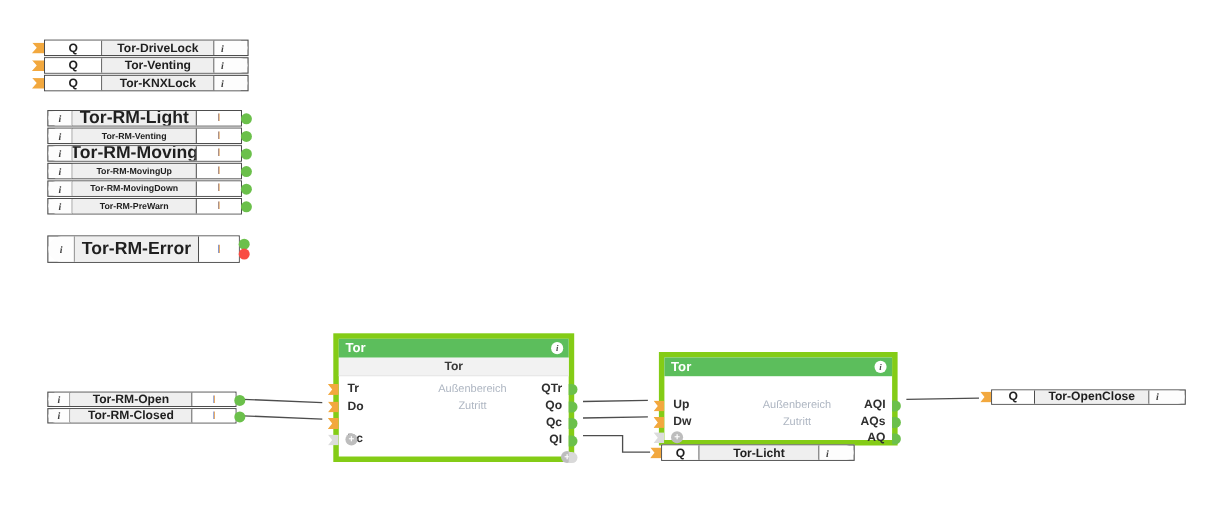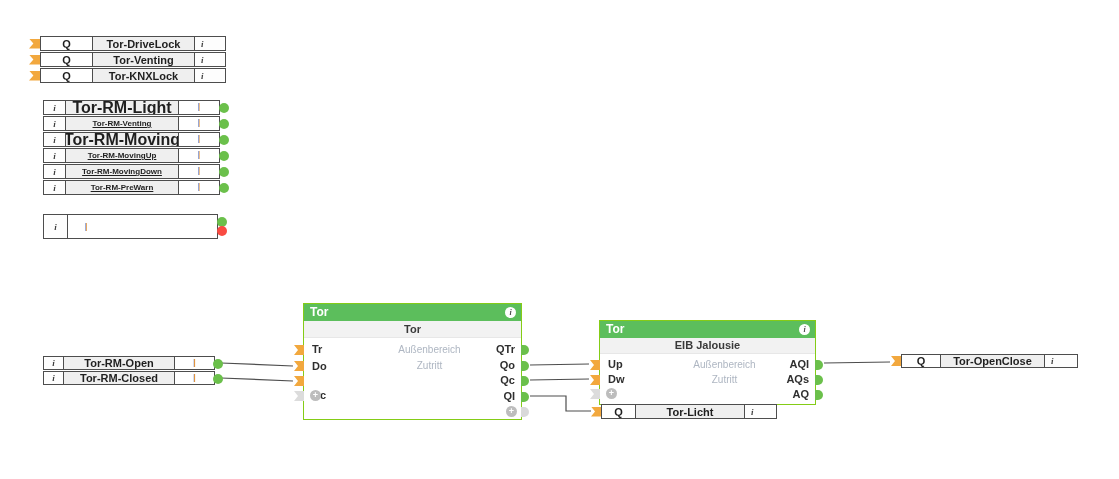--- a/index.html
+++ b/index.html
@@ -18,25 +18,25 @@
   .ii{font-size:9px;font-weight:700;font-style:italic;color:#3c3c3c;font-family:"Liberation Serif",serif;}
   .flag{width:11px;height:10px;background:#f2a83e;flex:0 0 auto;
         clip-path:polygon(0 0,100% 0,100% 100%,0 100%,40% 50%);}
   .dot{position:absolute;width:10px;height:10px;border-radius:50%;background:#6bc04b;}
   .dot.red{background:#f94b42;}
   .ib{font-weight:700;font-size:10px;
       background:linear-gradient(90deg,#7c8fc9 50%,#df9440 50%);
       -webkit-background-clip:text;background-clip:text;color:transparent;}
 
   
-  .sm .lbl{font-weight:700;font-size:8px;text-decoration:underline;}
+  .sm .lbl{font-weight:700;font-size:8px;}
   .lg .lbl{font-size:16px;}
 
   
-  .fblock{position:absolute;border:1px solid #84cc16;background:#fff;box-sizing:border-box;}
+  .fblock{position:absolute;border:5px solid #84cc16;background:#fff;box-sizing:border-box;}
   .fhead{position:relative;height:17px;background:#5cbe5c;color:#fff;font-weight:700;font-size:12px;
          line-height:17px;padding-left:6px;}
   .finfo{position:absolute;right:5px;top:3px;width:11px;height:11px;background:#fff;border-radius:50%;
          color:#4a4a4a;font-size:8px;font-weight:700;font-style:italic;text-align:center;line-height:11px;
          font-family:"Liberation Serif",serif;}
   .ftitle{height:16px;background:#f2f2f2;border-bottom:1px solid #e7e7e7;text-align:center;
           font-weight:700;font-size:11px;line-height:16px;color:#3a3a3a;}
   .portl,.portr,.zone{position:absolute;height:15px;line-height:15px;}
   .portl{left:8px;font-weight:700;font-size:11px;color:#2f2f2f;}
   .portr{right:6px;font-weight:700;font-size:11px;color:#2f2f2f;}
@@ -169,20 +169,21 @@
         </span>
       <span class="dot" style="right:-10px;top:2px;"></span>
     </div>
   </div>
 
   <div class="srow lg" style="left:43px;top:214px;">
     <div class="sblock" style="width:175px;height:25px;position:relative;">
       <span class="c capl" style="width:24px;border-radius:12px 0 0 12px;">
           <span class="ii">i</span>
         </span>
+      <span class="c lbl">Tor-RM-Error</span>
       <span class="c portc" style="width:36px;">
           <span class="ib" style="font-size:11px;">I</span>
         </span>
       <span class="dot" style="right:-10px;top:2px;"></span>
       <span class="dot red" style="right:-10px;bottom:2px;"></span>
     </div>
   </div>
 
   <div class="srow" style="left:43px;top:356px;">
     <div class="sblock" style="width:172px;height:14px;position:relative;">
@@ -240,21 +241,20 @@
     <span class="nub" style="top:72px;"></span>
     <span class="nub" style="top:88px;"></span>
     <span class="nub gray" style="top:103px;"></span>
   </div>
 
   <div class="fblock" style="left:599px;top:320px;width:217px;height:85px;">
     <div class="fhead">
       <span>Tor</span>
       <span class="finfo">i</span>
     </div>
-    <div class="ftitle" style="height:15px;line-height:15px;">EIB Jalousie</div>
 
     <span class="zone" style="top:36px;">Außenbereich</span>
     <span class="zone" style="top:51px;">Zutritt</span>
 
     <span class="portl" style="top:36px;">Up</span>
     <span class="portl" style="top:51px;">Dw</span>
     <span class="plus" style="left:6px;top:67px;">+</span>
 
     <span class="portr" style="top:36px;">AQI</span>
     <span class="portr" style="top:51px;">AQs</span>

